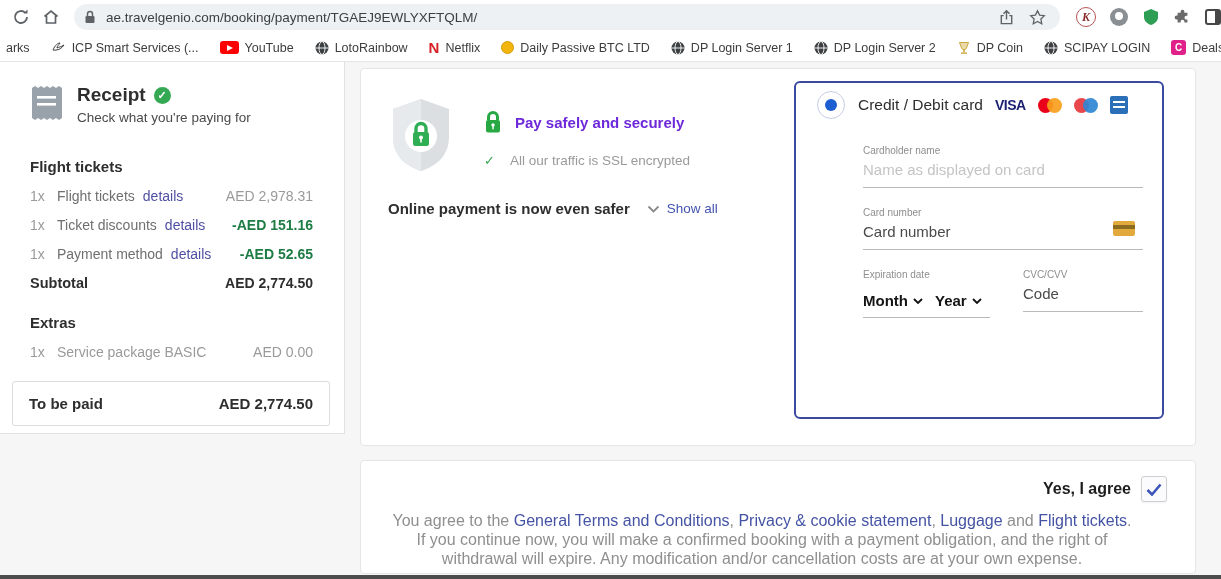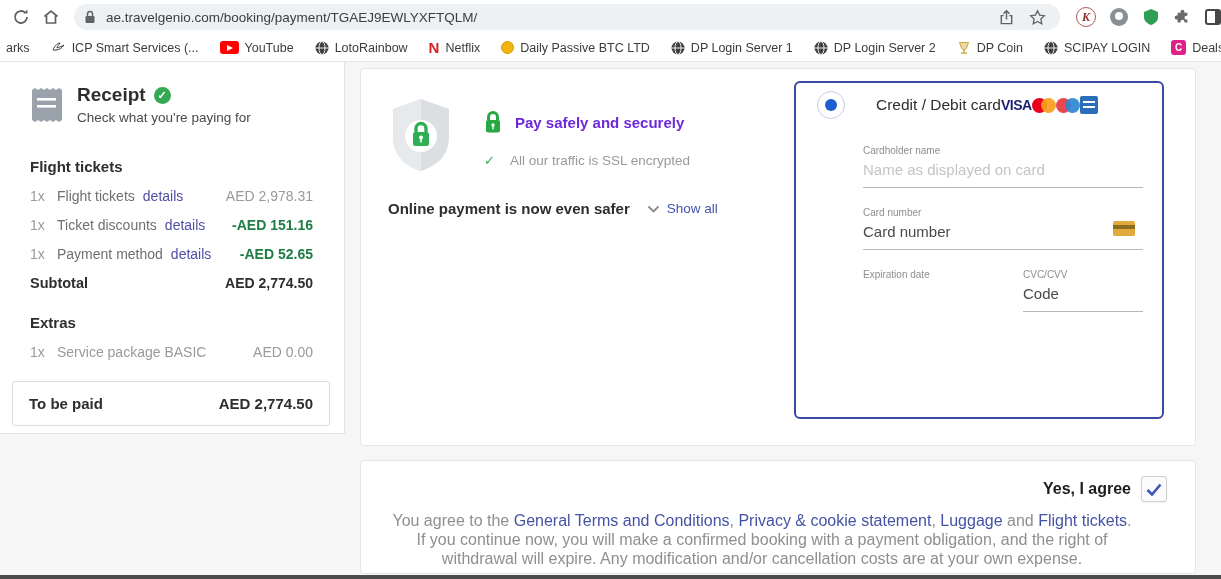--- a/index.html
+++ b/index.html
@@ -34,21 +34,21 @@
   .chalo-icon{width:15px;height:15px;border-radius:3px;background:#e0218a;color:#fff;font-size:10px;font-weight:bold;
               display:flex;align-items:center;justify-content:center;}
 
   
   .content{position:absolute;top:62px;left:0;right:0;bottom:0;background:#f6f6f6;}
   .bottom-strip{position:absolute;left:0;right:0;bottom:0;height:4px;background:#4c4c4c;}
 
   
   .receipt-card{position:absolute;left:0;top:0;width:345px;height:372px;background:#fff;
                 border-right:1px solid #e2e2e2;border-bottom:1px solid #e2e2e2;padding:22px 31px 0 30px;}
-  .rc-head{display:flex;gap:14px;align-items:center;}
+  .rc-head{display:flex;gap:14px;}
   .rc-title-row{display:flex;align-items:center;gap:8px;}
   .rc-title{font-size:19px;font-weight:bold;color:#2e2e2e;}
   .rc-badge{width:17px;height:17px;border-radius:50%;background:#34a853;color:#fff;font-size:11px;font-weight:bold;
             display:flex;align-items:center;justify-content:center;}
   .rc-sub{font-size:13.5px;color:#4a4a4a;margin-top:4px;}
   .rc-section-h{font-size:15px;font-weight:bold;color:#2e2e2e;}
   .rc-row{display:flex;align-items:flex-end;font-size:14px;margin-top:13px;}
   .rc-qty{color:#9a9a9a;width:27px;flex:none;}
   .rc-lbl{color:#6f6f6f;}
   .rc-link{color:#4f4fa3;margin-left:8px;cursor:pointer;}
@@ -73,21 +73,21 @@
   .safer-row{position:absolute;left:27px;top:131px;display:flex;align-items:center;}
   .safer-title{font-size:15px;font-weight:bold;color:#2e2e2e;}
   .safer-chev{margin-left:17px;}
   .show-all{margin-left:7px;font-size:13.5px;color:#4354b0;cursor:pointer;}
 
   
   .card-box{position:absolute;right:31px;top:12px;width:370px;height:338px;border:2px solid #3b4aa0;border-radius:6px;background:#fff;}
   .radio{position:absolute;left:21px;top:8px;width:28px;height:28px;border-radius:50%;border:1px solid #c4cde4;background:#fff;
          display:flex;align-items:center;justify-content:center;cursor:pointer;}
   .radio-dot{width:12px;height:12px;border-radius:50%;background:#1d5fd0;}
-  .method-row{position:absolute;left:80px;top:13px;display:flex;align-items:center;gap:0;}
+  .method-row{position:absolute;left:62px;top:13px;display:flex;align-items:center;gap:12px;}
   .method-label{font-size:15.5px;color:#2e2e2e;}
   .visa-logo{font-size:14px;font-weight:900;color:#1a1f71;letter-spacing:-0.5px;}
   .mc-logo,.ms-logo{display:flex;align-items:center;}
   .mc-logo i,.ms-logo i{width:15px;height:15px;border-radius:50%;display:block;}
   .mc-c1{background:#eb001b;}
   .mc-c2{background:#f79e1b;margin-left:-6px;opacity:.92;}
   .ms-c1{background:#e8474c;}
   .ms-c2{background:#2f86d4;margin-left:-6px;opacity:.92;}
   .amex-logo{width:18px;height:18px;background:#2a6fb8;border-radius:2px;position:relative;}
   .amex-logo::before{content:"";position:absolute;left:3px;top:5px;width:12px;height:2px;background:#fff;}
@@ -377,20 +377,34 @@
 
         <div class="fld-label" style="margin-top:19px;">Card number</div>
         <div class="num-wrap">
           <input class="fld-input dark" type="text" placeholder="Card number" style="">
           <span class="cc-gold"></span>
         </div>
 
         <div class="exp-grid">
           <div class="exp-col">
             <div class="fld-label">Expiration date</div>
+            <div class="psel-row">
+              <span class="psel">
+                <span>Month</span>
+                <svg width="10" height="6" viewBox="0 0 10 6">
+                    <path d="M1 1l4 4 4-4" fill="none" stroke="#111" stroke-width="1.8"></path>
+                  </svg>
+              </span>
+              <span class="psel">
+                <span>Year</span>
+                <svg width="10" height="6" viewBox="0 0 10 6">
+                    <path d="M1 1l4 4 4-4" fill="none" stroke="#111" stroke-width="1.8"></path>
+                  </svg>
+              </span>
+            </div>
           </div>
           <div>
             <div class="fld-label">CVC/CVV</div>
             <input class="fld-input dark cvc-input" type="text" placeholder="Code" style="">
           </div>
         </div>
       </div>
     </div>
   </div>
 

